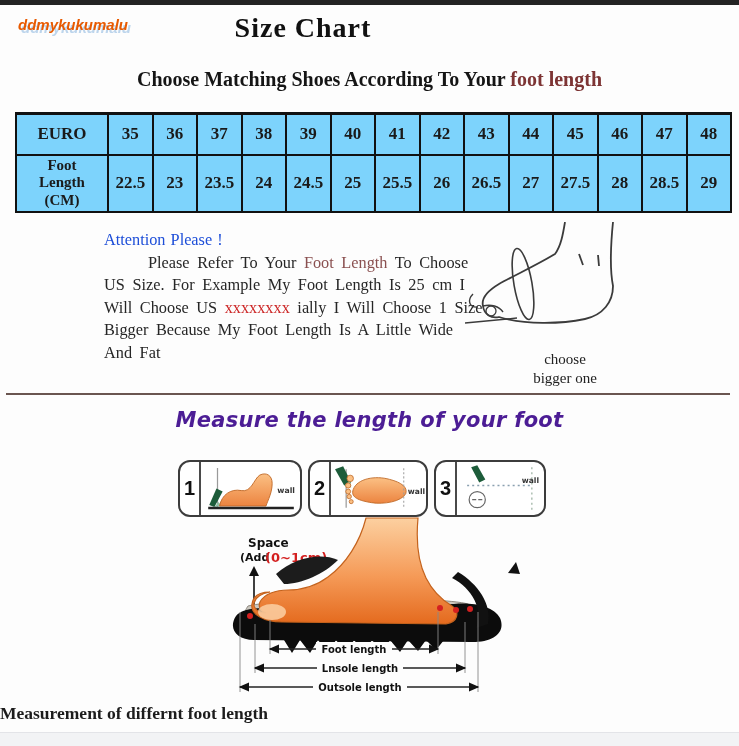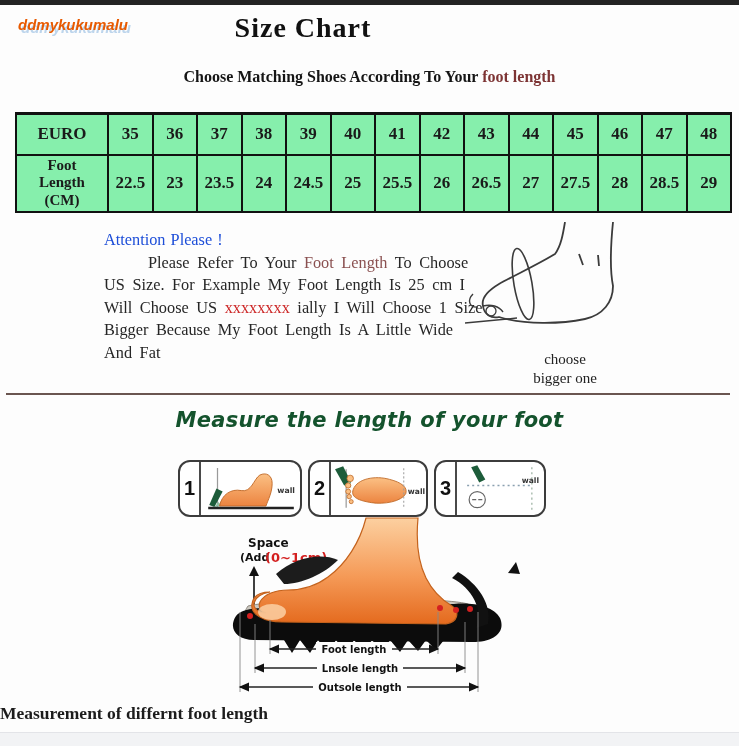--- a/index.html
+++ b/index.html
@@ -11,25 +11,25 @@
   .bottom-strip { position:absolute; bottom:0; left:0; width:739px; height:14px; background:#f2f3f5; border-top:1px solid #e3e4e8; }
 
   .watermark { position:absolute; left:18px; top:16px; font-family:"Liberation Sans",sans-serif;
                font-weight:bold; font-style:italic; font-size:15px; color:#e85a00;
                text-shadow:3px 3px 0 #bdd5ec; }
 
   .title { position:absolute; top:12px; left:0; width:606px; text-align:center;
            font-size:28px; font-weight:bold; letter-spacing:1px; color:#111; }
 
   .subtitle { position:absolute; top:68px; left:0; width:739px; text-align:center;
-              font-size:16px; font-weight:bold; color:#151515; }
+              font-size:20px; font-weight:bold; color:#151515; }
   .subtitle .hl { color:#7d3434; }
 
   table.size-table { position:absolute; left:15px; top:112px; width:717px;
-                     border-collapse:collapse; table-layout:fixed; background:#86efac; }
+                     border-collapse:collapse; table-layout:fixed; background:#7dd3fc; }
   table.size-table td { border:2px solid #111; text-align:center; vertical-align:middle;
                         font-weight:bold; font-size:17px; padding:0; }
   table.size-table tr.r1 td { height:41px; border-top-width:3px; }
   table.size-table tr.r2 td { height:57px;border-radius:21px; }
   td.rowhead { width:92px; }
   .rowhead-inner { width:60px; margin:0 auto; font-size:15px; line-height:1.15; }
 
   .attention { position:absolute; left:104px; top:229px; width:410px;
                font-size:16.3px; line-height:22.5px; color:#262626; word-spacing:3.5px; }
   .attention .ln { white-space:nowrap; }
@@ -40,21 +40,21 @@
 
   .foot-sketch { position:absolute; left:465px; top:222px; width:175px; height:125px; }
 
   .choose-note { position:absolute; left:500px; top:350px; width:130px; text-align:center;
                  font-size:15px; line-height:19px; color:#222; }
 
   .divider { position:absolute; left:6px; top:393px; width:724px; height:2px; background:#6a5550; }
 
   .measure-heading { position:absolute; top:408px; left:0; width:739px; text-align:center;
                      font-family:"DejaVu Sans",sans-serif; font-weight:bold; font-style:italic;
-                     font-size:21px; letter-spacing:.3px; color:#14532d; }
+                     font-size:21px; letter-spacing:.3px; color:#4c1d95; }
 
   .steps { position:absolute; left:178px; top:460px; display:flex; gap:6px; }
   .step-box { height:57px; border:2.5px solid #3c3c3c; border-radius:12px; background:#fff;
               display:flex; align-items:stretch; overflow:hidden; }
   .step-box.b1 { width:124px; } .step-box.b2 { width:120px; } .step-box.b3 { width:112px; }
   .step-num { width:21px; border-right:2px solid #4a4a4a; display:flex; align-items:center;
               justify-content:center; font-family:"Liberation Sans",sans-serif;
               font-weight:bold; font-size:20px; color:#111; }
   .step-art { flex:1; }
 

